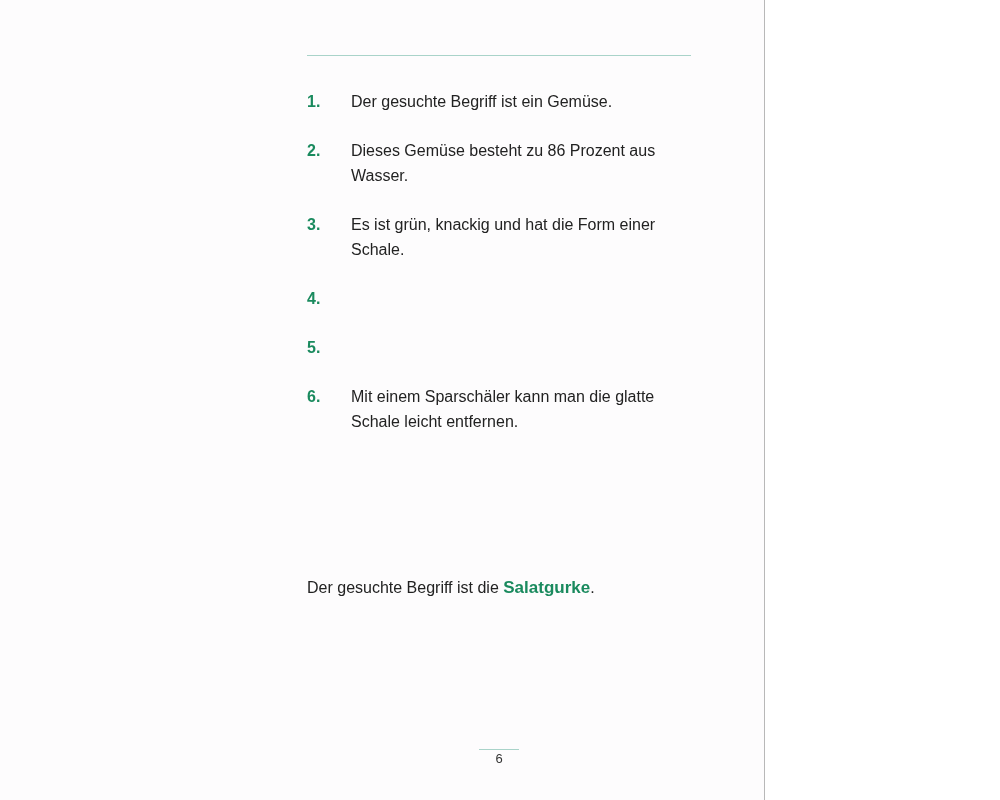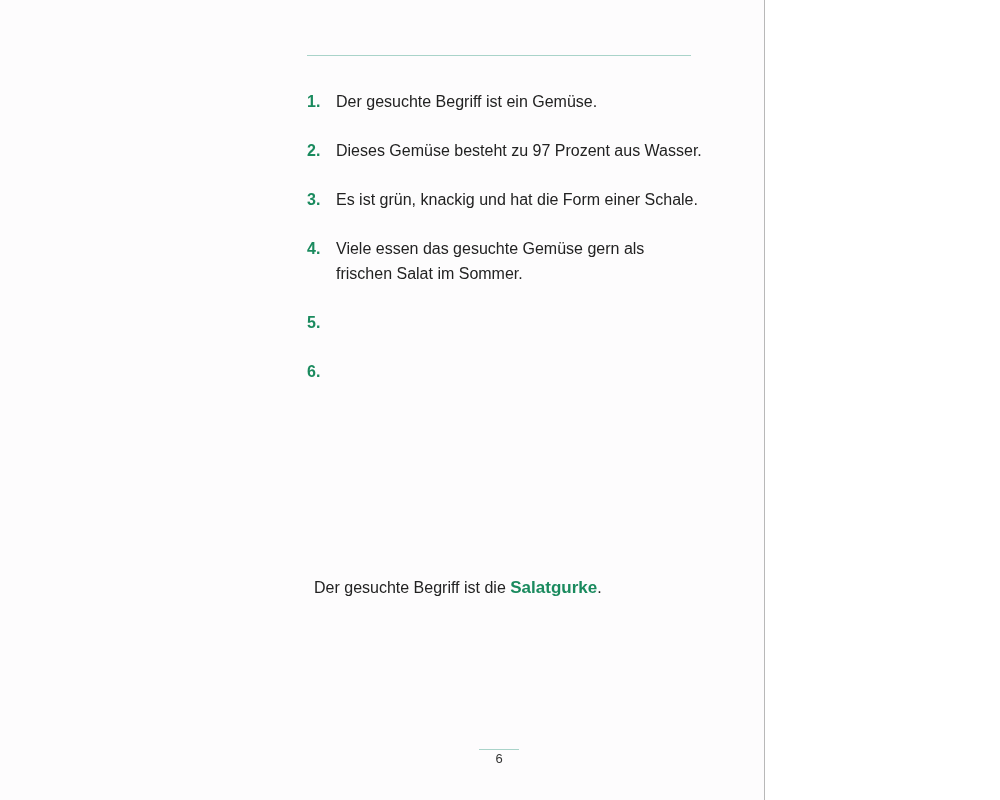--- a/index.html
+++ b/index.html
@@ -8,54 +8,54 @@
       background: #ffffff;
       font-family: "Liberation Sans", sans-serif;
       color: #1f1f1f;
     }
     .page { position: absolute; left: 0; top: 0; width: 764px; height: 800px; background: #fdfcfd; }
     .divider-v { position: absolute; left: 764px; top: 0; width: 1px; height: 800px; background: #b8b8b8; }
     .top-rule { position: absolute; left: 307px; top: 55px; width: 384px; height: 1px; background: #a9d3c9; }
     .list { position: absolute; left: 307px; top: 89px; width: 400px; margin: 0; padding: 0; list-style: none; }
     .item { display: flex; font-size: 16px; line-height: 25px; margin-bottom: 24px; }
     .num { width: 29px; flex: 0 0 29px; color: #1a8a5e; font-weight: bold; }
-    .txt { flex: 1; color: #222; }
-    .answer { position: absolute; left: 314px; top: 575px; font-size: 16px; line-height: 25px; color: #222; }
+    .txt { flex: 1; color: #222; margin-left: 15px; }
+    .answer { position: absolute; left: 307px; top: 575px; font-size: 16px; line-height: 25px; color: #222; }
     .answer .hl { color: #1a8a5e; font-weight: bold; font-size: 17px; }
     .bottom-rule { position: absolute; left: 479px; top: 749px; width: 40px; height: 1px; background: #a9d3c9; }
     .page-num { position: absolute; left: 479px; top: 751px; width: 40px; text-align: center; font-size: 13px; color: #333; }
   </style>
 </head>
 <body>
 
 <div class="page">
   <div class="top-rule"></div>
 
   <ol class="list">
     <li class="item">
       <span class="num">1.</span>
       <span class="txt">Der gesuchte Begriff ist ein Gemüse.</span>
     </li>
     <li class="item">
       <span class="num">2.</span>
-      <span class="txt">Dieses Gemüse besteht zu 97 Prozent aus Wasser.</span>
+      <span class="txt">Dieses Gemüse besteht zu 86 Prozent aus Wasser.</span>
     </li>
     <li class="item">
       <span class="num">3.</span>
       <span class="txt">Es ist grün, knackig und hat die Form einer Schale.</span>
     </li>
     <li class="item">
       <span class="num">4.</span>
-      <span class="txt" style="max-width:330px">Viele essen das gesuchte Gemüse gern als frischen Salat im Sommer.</span>
     </li>
     <li class="item">
       <span class="num">5.</span>
     </li>
     <li class="item">
       <span class="num">6.</span>
+      <span class="txt" style="max-width:355px">Mit einem Sparschäler kann man die glatte Schale leicht entfernen.</span>
     </li>
   </ol>
 
   <div class="answer">
     <span>Der gesuchte Begriff ist die </span><span class="hl">Salatgurke</span><span>.</span>
   </div>
 
   <div class="bottom-rule"></div>
   <div class="page-num">6</div>
 </div>

